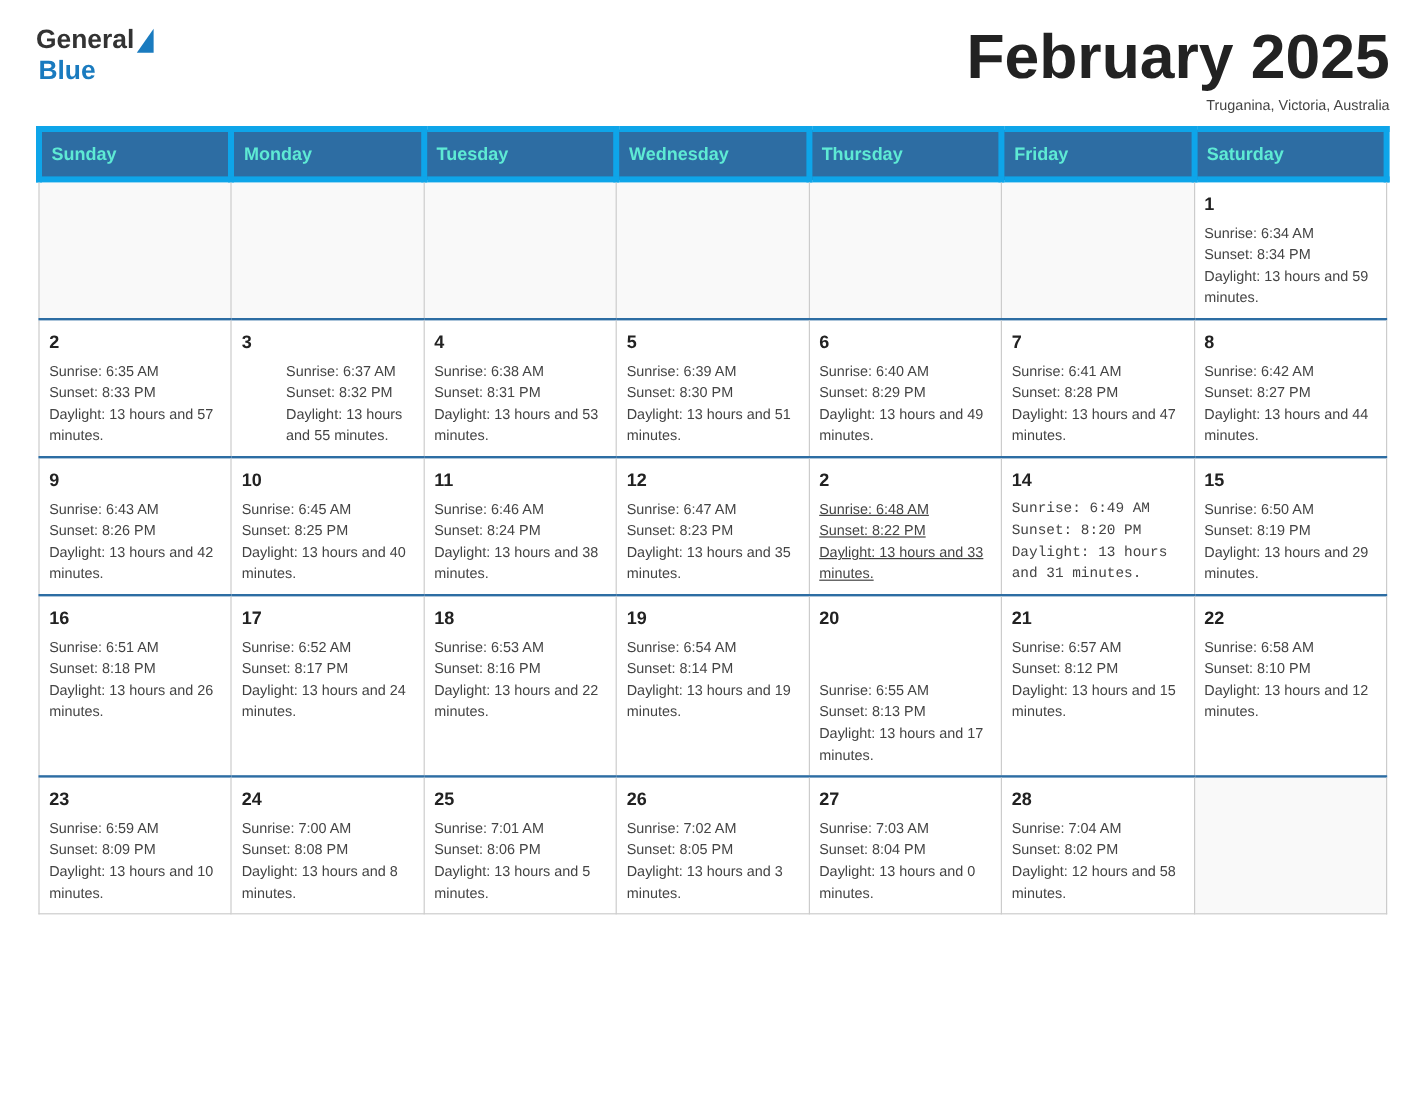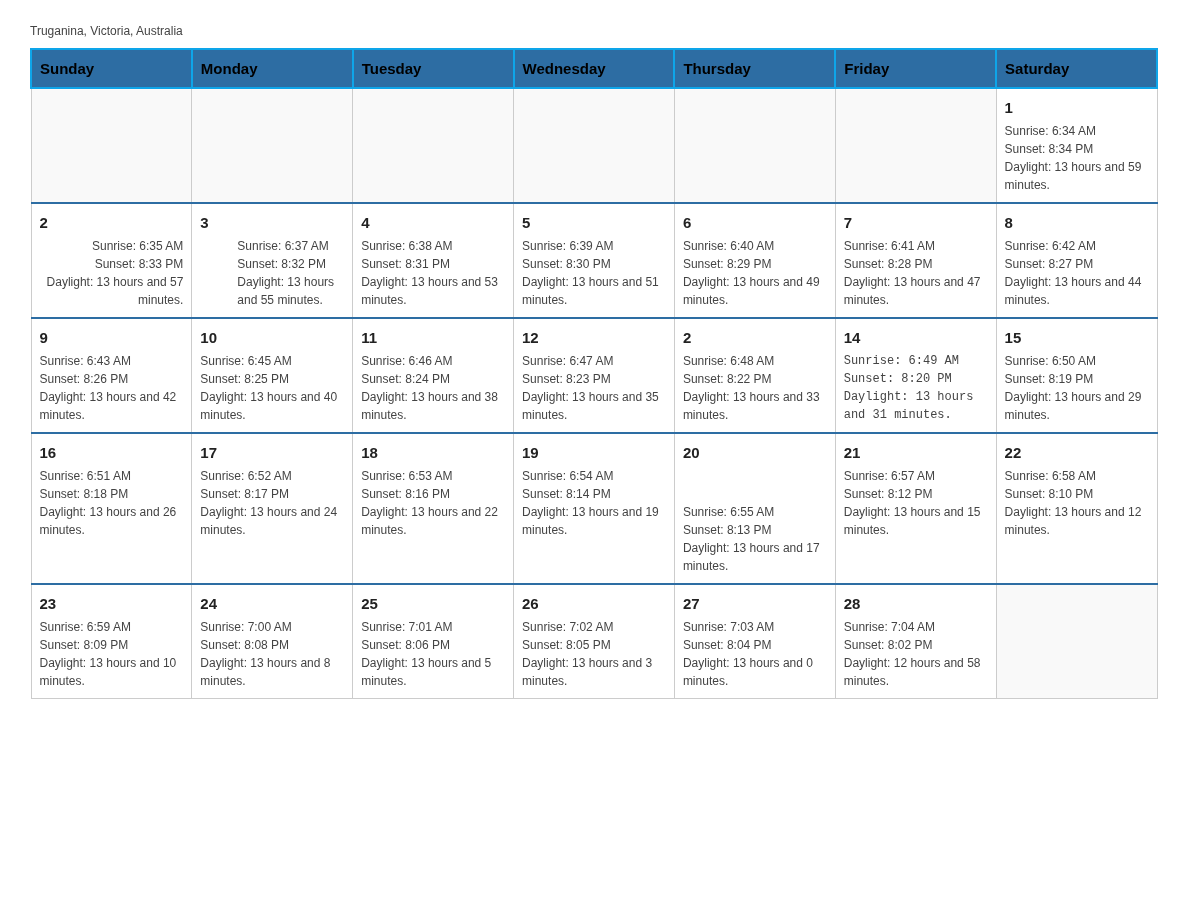--- a/index.html
+++ b/index.html
@@ -58,26 +58,26 @@
       color: #444;
       margin-top: 4px;
     }
     .calendar {
       width: 100%;
       border-collapse: collapse;
       margin-top: 10px;
     }
     .calendar th {
       background-color: #2d6da3;
-      color: #000000;
+      color: #5eead4;
       font-size: 15px;
       font-weight: bold;
       padding: 10px 8px;
       text-align: left;
-      border: 2px solid #0ea5e9;
+      border: 5px solid #0ea5e9;
     }
     .calendar td {
       vertical-align: top;
       padding: 8px;
       border: 1px solid #ccc;
       width: 14.28%;
       min-height: 110px;
       font-size: 12.5px;
       color: #333;
       line-height: 1.4;
@@ -98,21 +98,29 @@
       line-height: 1.5;
     }
     tr.week-row td {
       border-top: 2px solid #2d6da3;
     }
   </style>
 </head>
 <body>
 
 <div class="header">
+  <div class="logo">
+    <div class="logo-top">
+      <span class="logo-general">General</span>
+      <div class="logo-triangle"></div>
+    </div>
+    <span class="logo-blue">Blue</span>
+  </div>
   <div class="title-section">
+    <div class="month-title">February 2025</div>
     <div class="location">Truganina, Victoria, Australia</div>
   </div>
 </div>
 
 <table class="calendar">
   <thead>
     <tr>
     <th>Sunday</th>
         <th>Monday</th>
         <th>Tuesday</th>
@@ -133,21 +141,21 @@
         <td>
           <span class="day-number">1</span>
           <div class="day-info" style="white-space: pre-line;">Sunrise: 6:34 AM
 Sunset: 8:34 PM
 Daylight: 13 hours and 59 minutes.</div>
         </td>
       </tr>
       <tr class="week-row">
         <td>
           <span class="day-number">2</span>
-          <div class="day-info" style="white-space: pre-line; text-align: right;">Sunrise: 6:35 AM
+          <div class="day-info" style="white-space: pre-line;">Sunrise: 6:35 AM
 Sunset: 8:33 PM
 Daylight: 13 hours and 57 minutes.</div>
         </td>
         <td>
           <span class="day-number">3</span>
           <div class="day-info" style="white-space: pre-line; margin-left: 37px;">Sunrise: 6:37 AM
 Sunset: 8:32 PM
 Daylight: 13 hours and 55 minutes.</div>
         </td>
         <td>
@@ -201,21 +209,21 @@
 Daylight: 13 hours and 38 minutes.</div>
         </td>
         <td>
           <span class="day-number">12</span>
           <div class="day-info" style="white-space: pre-line;">Sunrise: 6:47 AM
 Sunset: 8:23 PM
 Daylight: 13 hours and 35 minutes.</div>
         </td>
         <td>
           <span class="day-number">2</span>
-          <div class="day-info" style="white-space: pre-line;">Sunrise: 6:48 AM
+          <div class="day-info" style="white-space: pre-line; text-decoration: underline;">Sunrise: 6:48 AM
 Sunset: 8:22 PM
 Daylight: 13 hours and 33 minutes.</div>
         </td>
         <td>
           <span class="day-number">14</span>
           <div class="day-info" style="white-space: pre-line; font-family: Liberation Mono, monospace;">Sunrise: 6:49 AM
 Sunset: 8:20 PM
 Daylight: 13 hours and 31 minutes.</div>
         </td>
         <td>

